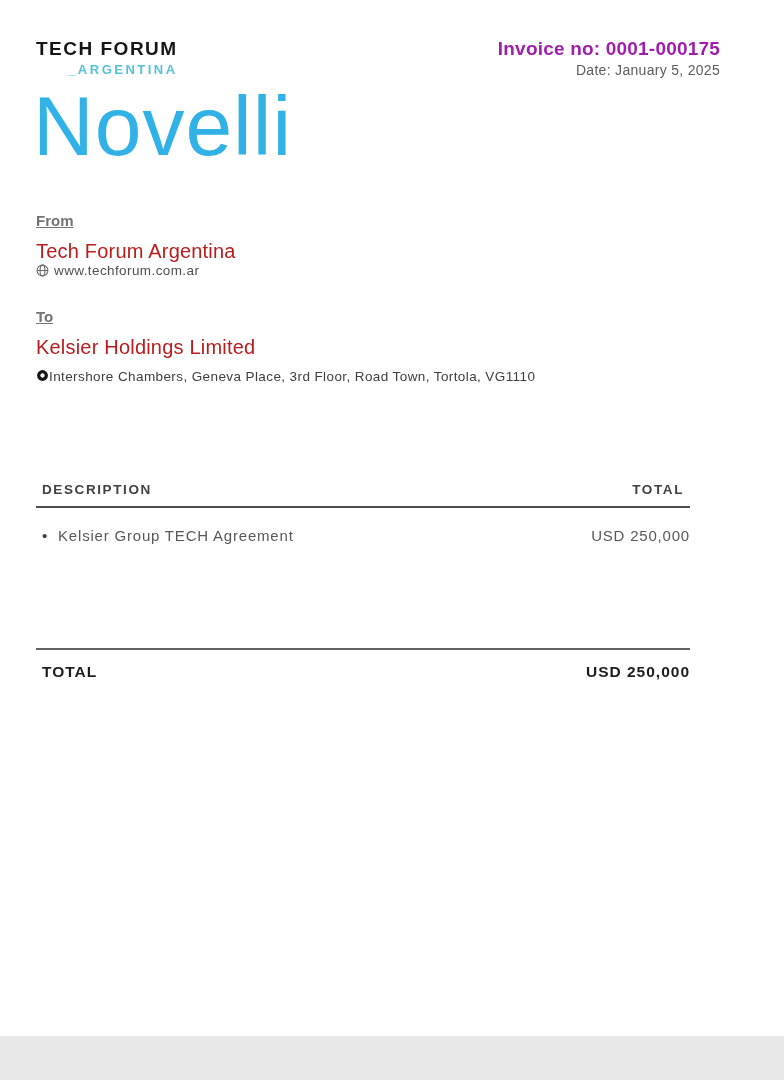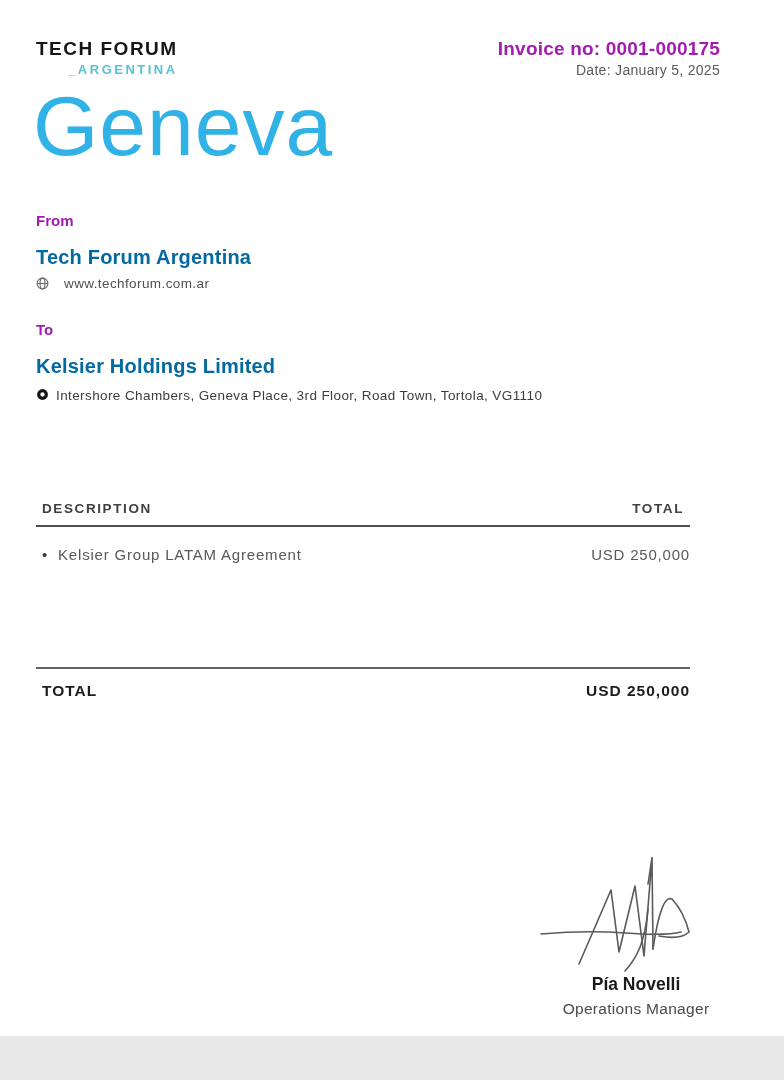--- a/index.html
+++ b/index.html
@@ -58,42 +58,40 @@
     line-height: 1.02;
     font-weight: 300;
     letter-spacing: 1px;
     color: #31b2e7;
   }
 
   
   .party { margin-left: 36px; margin-right: 64px; }
   .party-from { margin-top: 42px; }
   .party-to { margin-top: 30px; }
-  .party-label { font-size: 15px; font-weight: 700; color: #a21caf; }
+  .party-label { font-size: 15px; font-weight: 700; color: #737373; text-decoration: underline; }
   .party-name {
     font-size: 20px;
-    font-weight: 700;
-    color: #0369a1;
-    margin-top: 17px;
+    font-weight: 400;
+    color: #b91c1c;
+    margin-top: 11px;
     letter-spacing: 0.2px;
   }
   .contact-line {
     display: flex;
     align-items: center;
-    gap: 15px;
-    margin-top: 7px;
+    gap: 5px;
     font-size: 13.5px;
     color: #4f4f4f;
     letter-spacing: 0.4px;
   }
   .contact-line:first-of-type { margin-top: 10px; }
   .addr-line {
     display: flex;
     align-items: flex-start;
-    gap: 7px;
     margin-top: 10px;
     font-size: 13.5px;
     color: #3d3d3d;
     letter-spacing: 0.4px;
   }
   .addr-line2 { margin-top: 6px; padding-left: 20px; }
   .icon { flex: 0 0 auto; display: inline-flex; }
 
   
   .table { margin: 98px 94px 0 36px; }
@@ -160,21 +158,21 @@
     <div class="brand">
       <div class="brand-line1">TECH FORUM</div>
       <div class="brand-line2">_ARGENTINA</div>
     </div>
     <div class="meta">
       <div class="invoice-no">Invoice no: 0001-000175</div>
       <div class="date">Date: January 5, 2025</div>
     </div>
   </div>
 
-  <h1 class="title">Geneva</h1>
+  <h1 class="title">Novelli</h1>
 
   <div class="party party-from">
     <div class="party-label">From</div>
     <div class="party-name">Tech Forum Argentina</div>
     <div class="contact-line">
       <span class="icon">
         <svg width="13" height="13" viewBox="0 0 24 24" fill="none" stroke="#6b6b6b" stroke-width="2">
           <circle cx="12" cy="12" r="10"></circle>
           <ellipse cx="12" cy="12" rx="4.5" ry="10"></ellipse>
           <line x1="2" y1="12" x2="22" y2="12"></line>
@@ -197,38 +195,27 @@
       <span>Intershore Chambers, Geneva Place, 3rd Floor, Road Town, Tortola, VG1110</span>
     </div>
   </div>
 
   <div class="table">
     <div class="table-head">
       <span>DESCRIPTION</span>
       <span>TOTAL</span>
     </div>
     <div class="table-row">
-      <span class="desc">Kelsier Group LATAM Agreement</span>
+      <span class="desc">Kelsier Group TECH Agreement</span>
       <span>USD 250,000</span>
     </div>
     <div class="table-spacer"></div>
     <div class="table-total">
       <span>TOTAL</span>
       <span>USD 250,000</span>
     </div>
   </div>
 
   <div class="payment">
   </div>
 
-  <div class="signature">
-    <svg class="sig-scribble" width="210" height="118" viewBox="0 0 210 118" fill="none" stroke="#5a5a5a" stroke-width="1.6" stroke-linecap="round" stroke-linejoin="round">
-      <path d="M10 80 Q 55 76 95 79 T 150 78"></path>
-      <path d="M48 110 L 80 36 L 88 98 L 104 32 L 113 102 L 121 4 L 122 95"></path>
-      <path d="M122 95 Q 130 40 141 45 Q 153 58 158 78 Q 150 86 128 82"></path>
-      <path d="M117 55 C 114 88 106 104 94 117"></path>
-      <path d="M121 4 L 117 30"></path>
-    </svg>
-    <div class="sig-name">Pía Novelli</div>
-    <div class="sig-title">Operations Manager</div>
-  </div>
 
 </div>
 
 </body></html>

